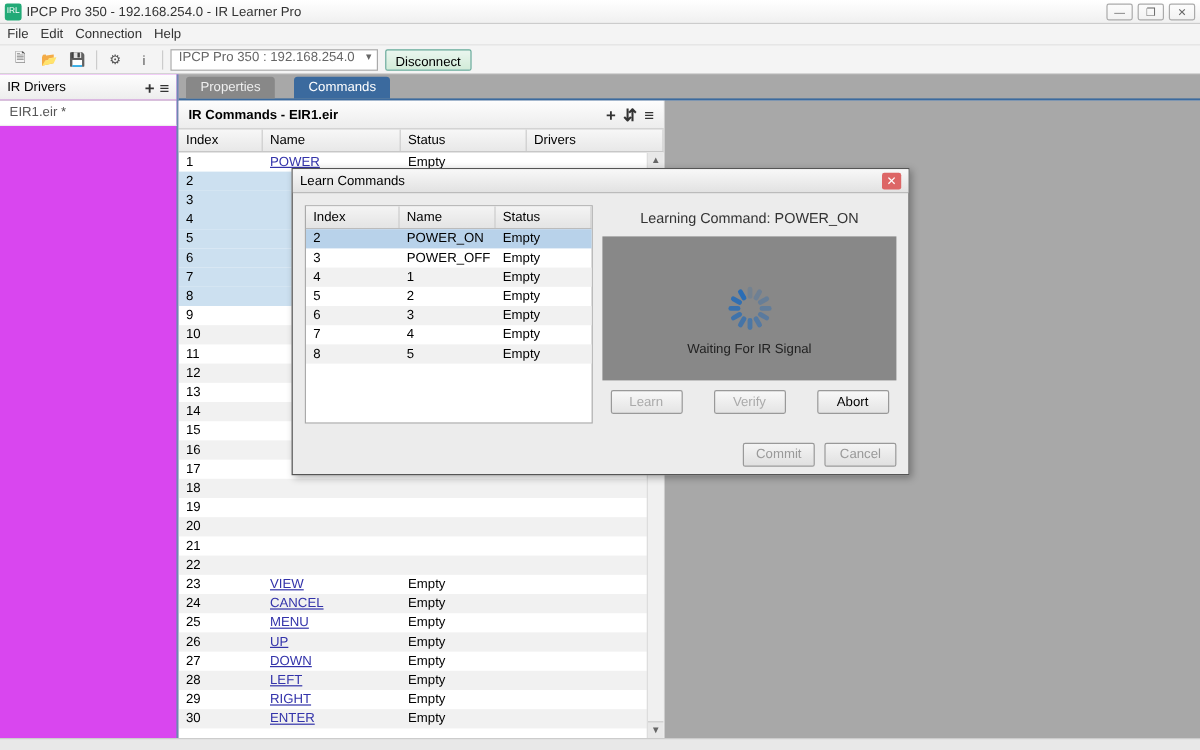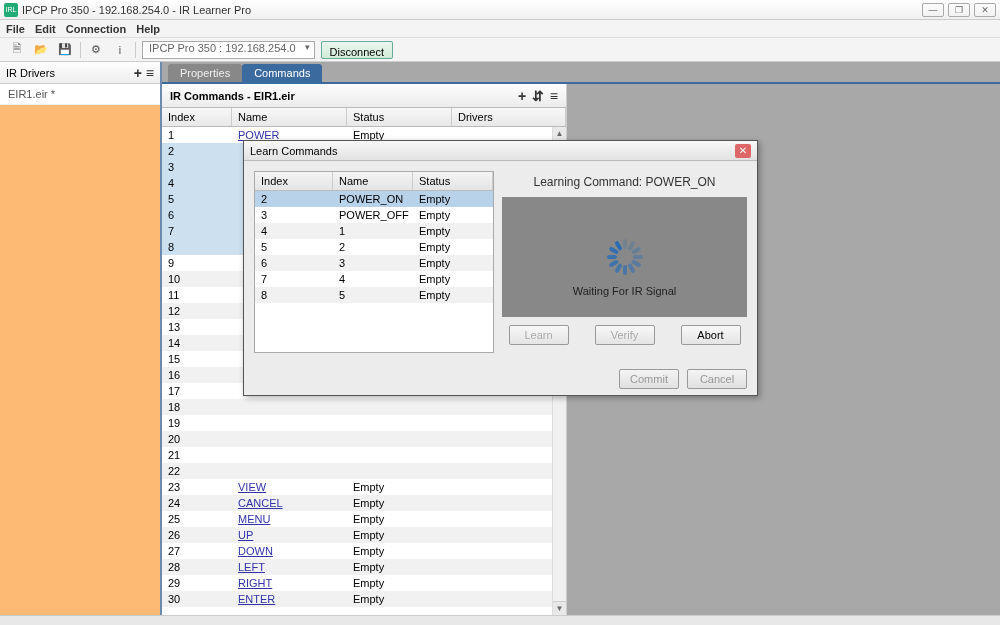--- a/index.html
+++ b/index.html
@@ -5,39 +5,39 @@
 * { box-sizing: border-box; margin: 0; padding: 0; font-family: Arial, sans-serif; }
 body { background: #fff; font-size: 11px; color: #000; width: 1000px; height: 625px; overflow: hidden; position: relative; }
 
 .titlebar { background: linear-gradient(#fff, #f0f0f0); height: 20px; display: flex; align-items: center; padding: 0 4px; border-bottom: 1px solid #ccc; }
 .titlebar .app-icon { width: 14px; height: 14px; background: #2a7; border-radius: 2px; margin-right: 4px; font-size: 7px; color:#fff; display:flex; align-items:center; justify-content:center; }
 .titlebar .title { font-size: 11px; color: #333; }
 .titlebar .win-controls { margin-left: auto; display: flex; gap: 4px; }
 .titlebar .win-controls span { width: 22px; height: 14px; border: 1px solid #aaa; border-radius: 2px; display: flex; align-items: center; justify-content: center; font-size: 9px; color:#666; cursor:pointer; }
 
 .menubar { background: #f4f4f4; height: 18px; display: flex; align-items: center; gap: 10px; padding: 0 6px; border-bottom: 1px solid #ddd; font-size: 11px; color: #333; }
-.menubar span { cursor: pointer; font-weight: bold; }
+.menubar span { cursor: pointer; }
 
 .toolbar { background: #f4f4f4; height: 24px; display: flex; align-items: center; gap: 6px; padding: 0 8px; border-bottom: 1px solid #ccc; }
 .toolbar .icon-btn { width: 18px; height: 18px; display: flex; align-items: center; justify-content: center; cursor: pointer; color:#555; }
 .toolbar .sep { width: 1px; height: 16px; background: #ccc; }
 .toolbar .device-combo { height: 18px; border: 1px solid #aaa; background: #fff; padding: 0 18px 0 6px; font-size: 11px; display: flex; align-items: flex-start; position: relative; min-width: 150px; color:#666; }
 .toolbar .device-combo::after { content: "▾"; position: absolute; right: 4px; font-size: 9px; color:#666;}
 .toolbar .disconnect-btn { height: 18px; border: 1px solid #6a9; background: linear-gradient(#eaf6ef, #d2ecd8); padding: 0 8px; display: flex; align-items: center; gap: 4px; font-size: 11px; cursor: pointer; border-radius: 2px; flex-direction: column; }
 .toolbar .disconnect-btn .dot { width: 8px; height: 8px; border-radius: 50%; background: #4a8; }
 
 .main { display: flex; height: calc(625px - 20px - 18px - 24px - 10px); }
-.left-panel { width: 162px; border-right: 2px solid #6b8ab0; background: #fdba74; display: flex; flex-direction: column; }
+.left-panel { width: 149px; border-right: 2px solid #6b8ab0; background: #d946ef; display: flex; flex-direction: column; }
 .left-header { height: 22px; background: linear-gradient(#fefefe,#ededed); border-bottom: 1px solid #ccc; display: flex; align-items: center; padding: 0 6px; font-size: 11px; }
 .left-header .spacer { flex: 1; }
 .left-header .hicon { font-size: 14px; margin-left: 4px; cursor: pointer; font-weight: bold; color:#333; }
 .driver-item { padding: 4px 8px; font-size: 11px; color: #555; background:#fff; border-bottom:1px solid #eee; cursor:pointer; }
 
 .right-panel { flex: 1; background: #a8a8a8; display: flex; flex-direction: column; }
-.tabs { height: 22px; display: flex; align-items: flex-end; padding-left: 6px; background: #a8a8a8; border-bottom: 2px solid #3b6a9e; gap:0;}
+.tabs { height: 22px; display: flex; align-items: flex-end; padding-left: 6px; background: #a8a8a8; border-bottom: 2px solid #3b6a9e; gap:16px;}
 .tab { padding: 3px 12px; font-size: 11px; border-radius: 3px 3px 0 0; cursor:pointer; }
 .tab.inactive { background: #888; color: #eee; }
 .tab.active { background: #3b6a9e; color: #fff; }
 
 .content-area { background: #fff; margin: 0; flex: 1; display: flex; }
 .commands-panel { width: 405px; background: #fff; display: flex; flex-direction: column; border-right:1px solid #ccc;}
 .cmd-header { height: 24px; background: linear-gradient(#fdfdfd,#ececec); border-bottom: 1px solid #bbb; display: flex; align-items: center; padding: 0 8px; font-size: 11px; }
 .cmd-header b { font-weight: bold; }
 .cmd-header .spacer { flex: 1; }
 .cmd-header .hicon { font-size: 14px; margin-left: 6px; cursor: pointer; font-weight:bold; color:#333;}

